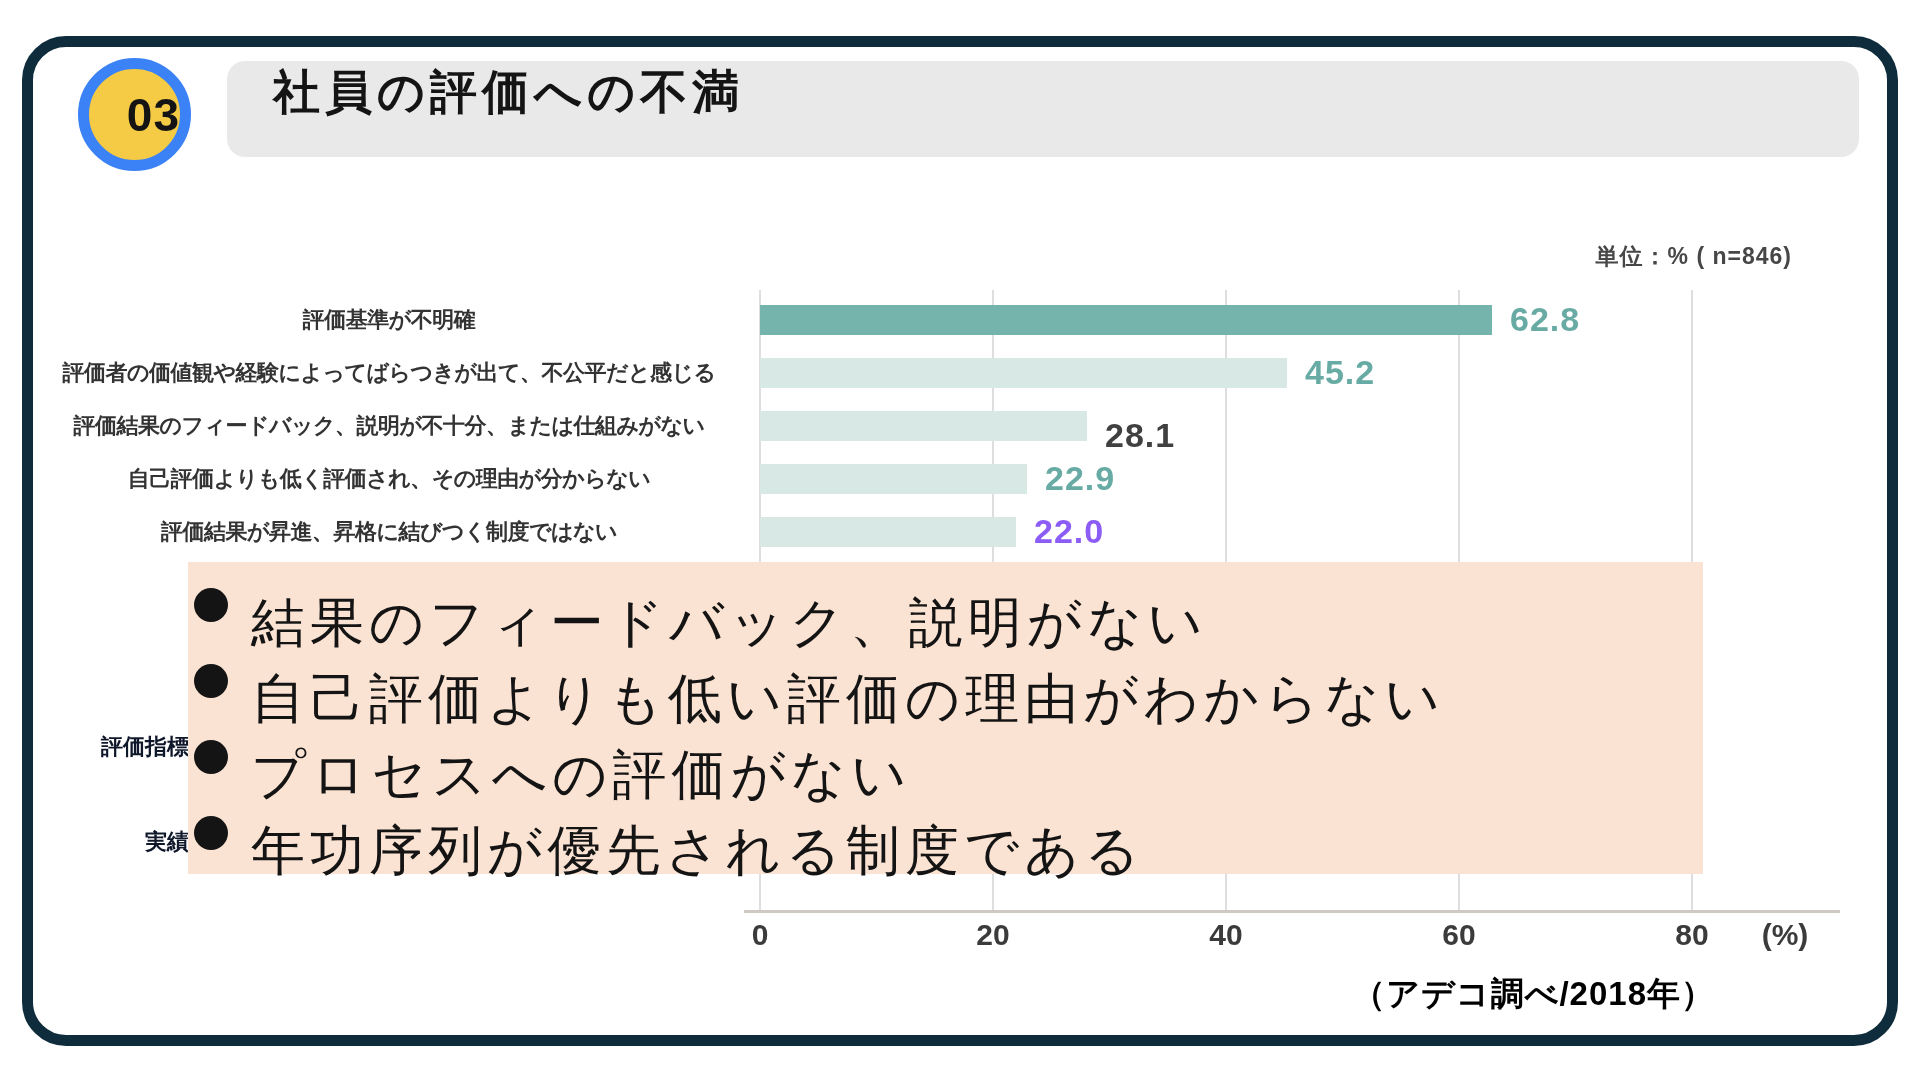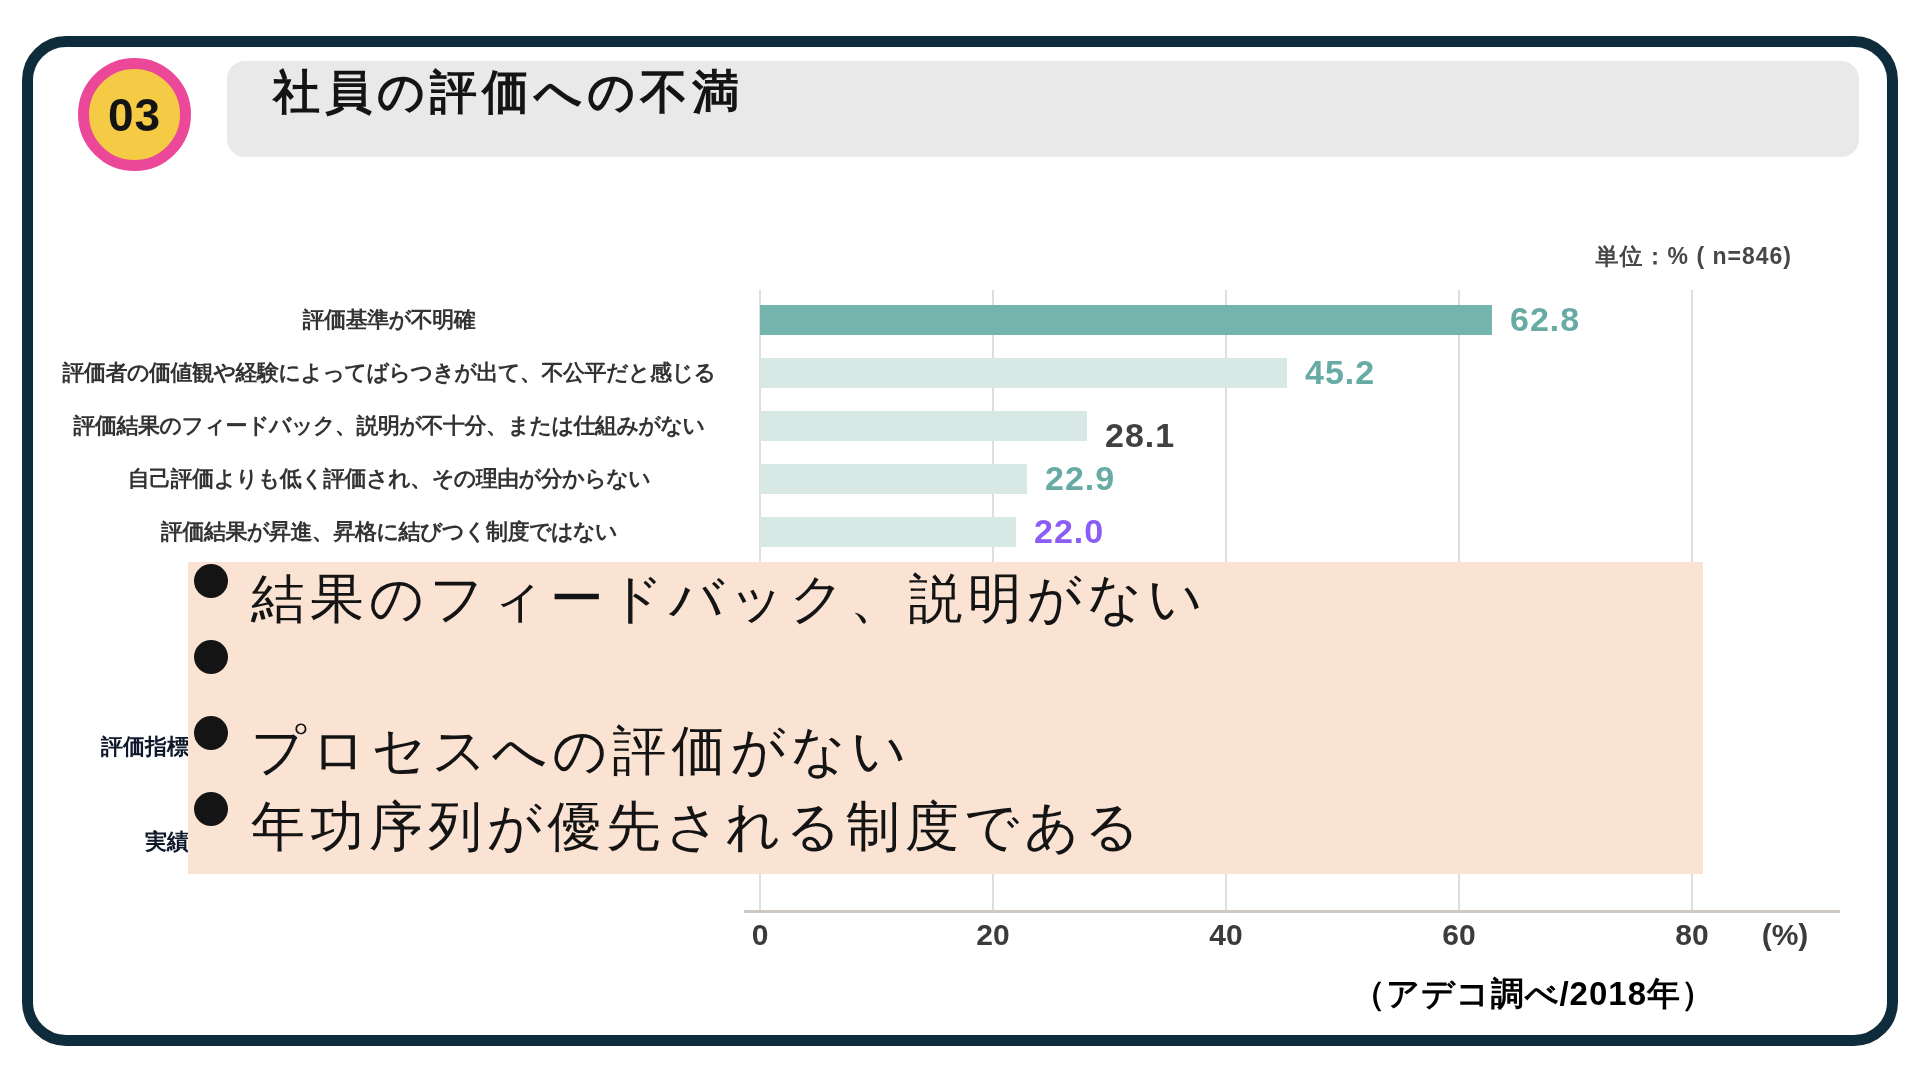--- a/index.html
+++ b/index.html
@@ -3,21 +3,21 @@
 <meta charset="utf-8">
 <style>
   html,body{margin:0;padding:0;background:#ffffff;}
   .stage{position:relative;width:1920px;height:1080px;background:#ffffff;overflow:hidden;
          font-family:"Liberation Sans","DejaVu Sans",sans-serif;}
 
   .frame{position:absolute;left:22px;top:36px;width:1854px;height:988px;
          border:11px solid #0f2c3c;border-radius:44px;background:transparent;}
 
   .badge{position:absolute;left:78px;top:58px;width:91px;height:91px;background:#f5ca45;
-         border:11px solid #ec4899;border-radius:50%;display:flex;align-items:center;justify-content:center;}
+         border:11px solid #3b82f6;border-radius:50%;display:flex;align-items:center;justify-content:flex-end;}
   .badge span{font-size:46px;font-weight:800;color:#141414;letter-spacing:1px;}
 
   .header{position:absolute;left:227px;top:61px;width:1616px;height:96px;background:#e9e9e9;
           border-radius:18px;display:flex;align-items:flex-start;padding-left:16px;}
   .header .title{margin-left:30px;font-size:47px;font-weight:800;color:#141414;letter-spacing:5px;}
 
   .unit-note{position:absolute;right:128px;top:241px;font-size:23px;font-weight:700;color:#474747;letter-spacing:1px;}
 
   #chart{position:absolute;left:0;top:0;width:1920px;height:1080px;z-index:1;}
   .gridline{position:absolute;width:2px;background:#dedede;}
@@ -25,21 +25,21 @@
   .tick{position:absolute;width:80px;text-align:center;font-size:30px;font-weight:700;color:#3b3b3b;}
   .xlabel{position:absolute;width:90px;text-align:center;font-size:30px;font-weight:700;color:#3b3b3b;}
   .rowlabel{position:absolute;left:30px;width:718px;text-align:center;font-size:22px;font-weight:700;
             color:#333333;letter-spacing:-0.5px;line-height:30px;white-space:nowrap;overflow:visible;}
   .bar{position:absolute;height:30px;}
   .barvalue{position:absolute;height:30px;line-height:32px;font-size:34px;font-weight:800;color:#68aba4;letter-spacing:1px;}
   .fragment{position:absolute;left:0;width:189px;text-align:right;font-size:22px;font-weight:700;
             color:#0f172a;line-height:30px;white-space:nowrap;overflow:hidden;}
 
   .overlay{position:absolute;left:188px;top:562px;width:1515px;height:312px;background:#fbe3d3;z-index:2;
-           box-sizing:border-box;padding:0 0 0 6px;text-align:center;}
+           box-sizing:border-box;padding:24px 0 0 6px;text-align:center;}
   .overlay ul{list-style:none;margin:0;padding:0;}
   .overlay li{display:flex;align-items:flex-start;height:76px;}
   .bullet-dot{width:34px;height:34px;border-radius:50%;background:#141414;margin:2px 23px 0 0;flex-shrink:0;}
   .bullet-text{font-size:54px;font-weight:400;color:#141414;letter-spacing:5px;line-height:72px;white-space:nowrap;
                font-family:"Liberation Sans","DejaVu Sans",sans-serif;}
 
   .source{position:absolute;right:205px;top:972px;font-size:33px;font-weight:800;color:#000000;letter-spacing:1px;}
 </style>
 </head>
 <body>
@@ -90,20 +90,21 @@
     </div>
 
   <div class="overlay">
     <ul id="overlay-list">
         <li>
           <span class="bullet-dot"></span>
           <span class="bullet-text">結果のフィードバック、説明がない</span>
         </li>
         <li>
           <span class="bullet-dot"></span>
+          <span class="bullet-text">自己評価よりも低い評価の理由がわからない</span>
         </li>
         <li>
           <span class="bullet-dot"></span>
           <span class="bullet-text">プロセスへの評価がない</span>
         </li>
         <li>
           <span class="bullet-dot"></span>
           <span class="bullet-text">年功序列が優先される制度である</span>
         </li>
       </ul>

